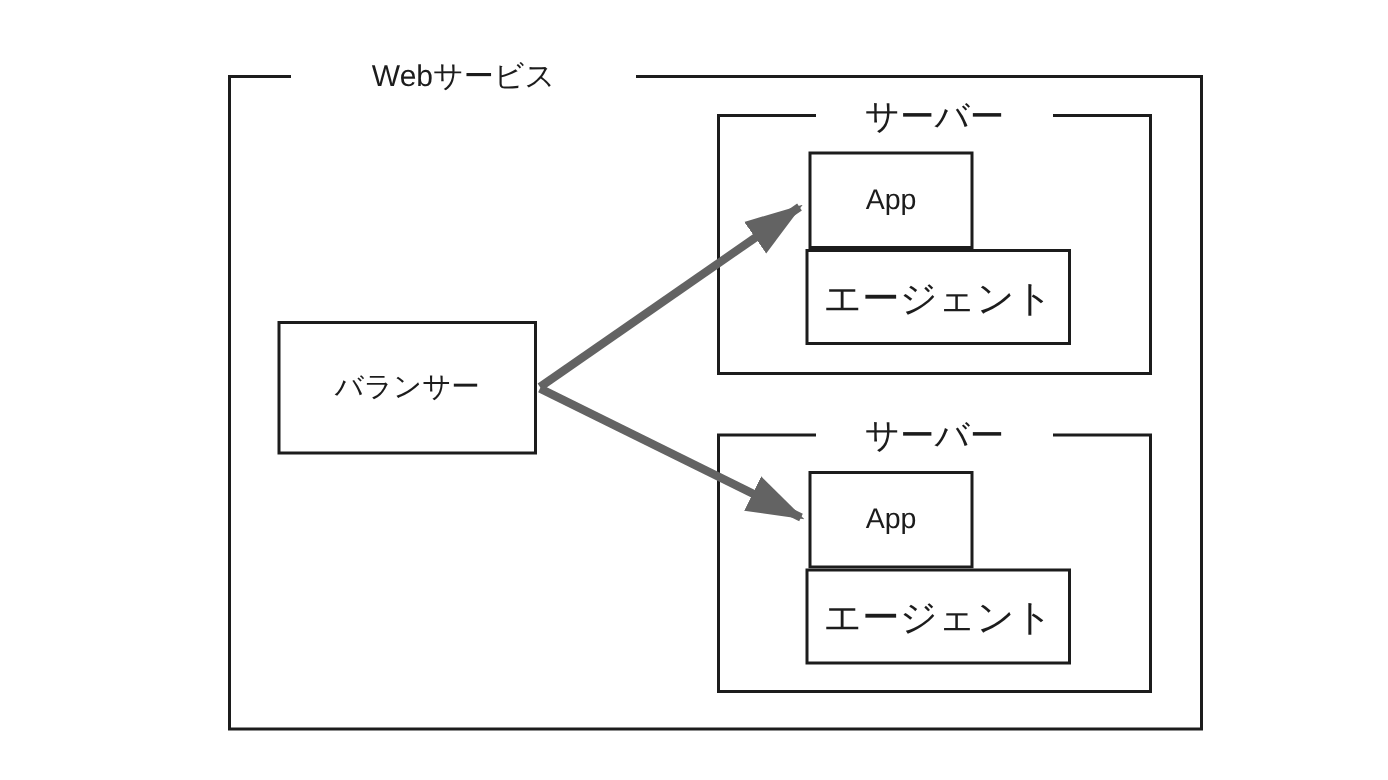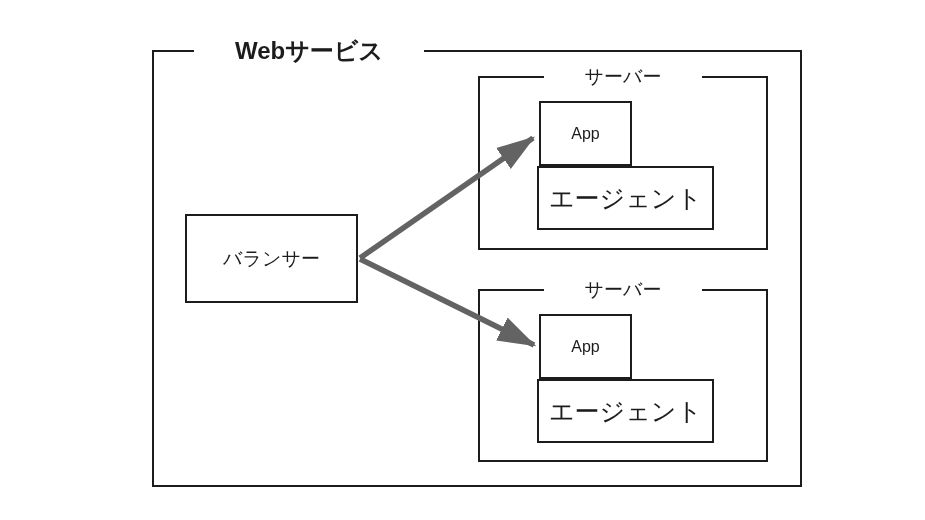--- a/index.html
+++ b/index.html
@@ -30,52 +30,51 @@
     text-align: center;
     white-space: nowrap;
   }
   .outer-box {
     left: 152px; top: 50px;
     width: 650px; height: 437px;
   }
   .outer-title {
     left: 40px;
     width: 230px;
-    font-size: 24px;
-    font-weight: bold;
+    font-size: 20px;
   }
   .server-box-1 { left: 478px; top: 76px;  width: 290px; height: 174px; }
   .server-box-2 { left: 478px; top: 289px; width: 290px; height: 173px; }
   .server-title {
     left: 50%;
     transform: translateX(-50%);
     width: 158px;
-    font-size: 19px;
+    font-size: 23px;
   }
   .node {
     position: absolute;
     border: 2px solid #1c1c1c;
     background: #ffffff;
     box-sizing: border-box;
     display: flex;
     align-items: center;
     justify-content: center;
     text-align: center;
   }
   .lb-box {
     left: 185px; top: 214px;
     width: 173px; height: 89px;
     font-size: 19px;
     line-height: 27px;
   }
   .lb-box .lb-line { display: block; }
   .app-box {
     left: 59px; top: 23px;
-    width: 93px; height: 65px;
-    font-size: 16px;
+    width: 110px; height: 65px;
+    font-size: 19px;
     text-align: center;
   }
   .agent-box {
     left: 57px; top: 88px;
     width: 177px; height: 64px;
     font-size: 25px;
   }
   .arrow-layer {
     position: absolute;
     left: 0; top: 0;

